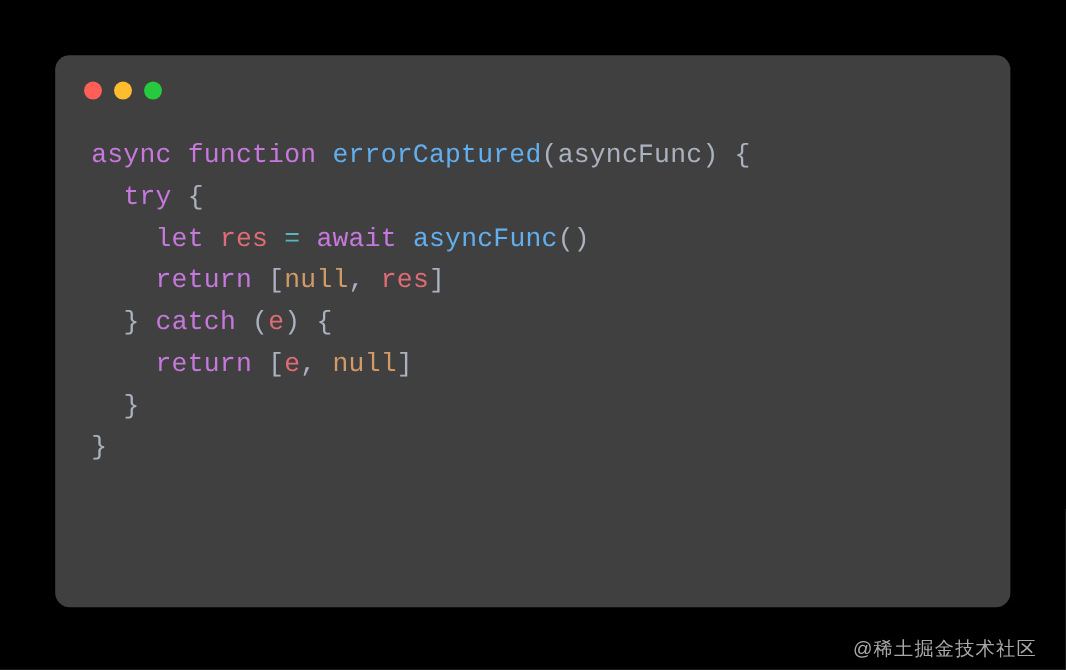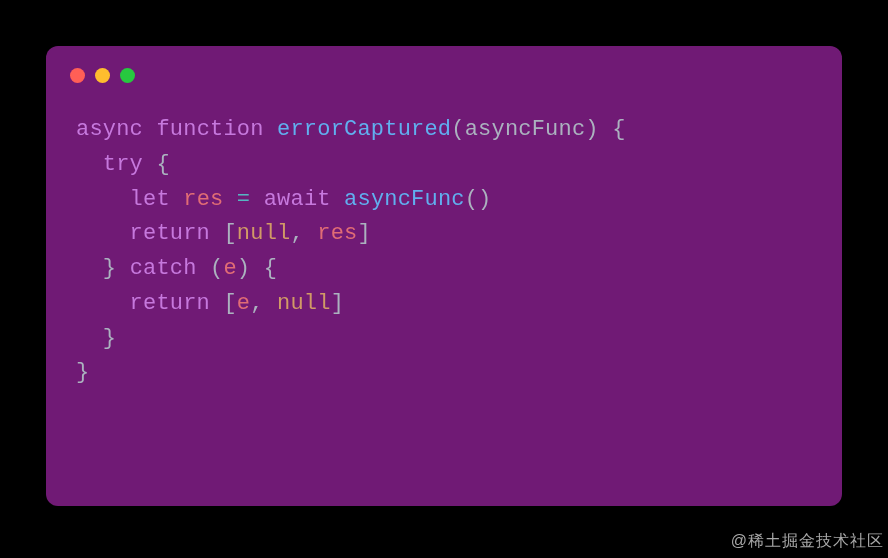--- a/index.html
+++ b/index.html
@@ -10,21 +10,21 @@
     position: relative;
     font-family: "SF Mono", "Monaco", "Menlo", "Consolas", "Liberation Mono", monospace;
     overflow: hidden;
   }
   .window {
     position: absolute;
     left: 46px;
     top: 46px;
     width: 796px;
     height: 460px;
-    background: #701a75;
+    background: #404040;
     border-radius: 12px;
   }
   .titlebar {
     display: flex;
     align-items: center;
     gap: 10px;
     padding: 22px 24px 0 24px;
   }
   .dot {
     width: 15px;
@@ -45,21 +45,21 @@
   .kw-mod   { color: #c678dd; }   
   .kw-decl  { color: #c678dd; }   
   .fn-name  { color: #61afef; }   
   .param    { color: #abb2bf; }
   .ident    { color: #e06c75; }   
   .const    { color: #d19a66; }   
   .punct    { color: #abb2bf; }
   .op       { color: #56b6c2; }   
   .watermark {
     position: absolute;
-    right: 4px;
+    right: 24px;
     bottom: 6px;
     color: #a8a8a8;
     font-family: "PingFang SC","Microsoft YaHei",sans-serif;
     font-size: 16px;
     letter-spacing: 1px;
   }
 </style>
 </head>
 <body>
 

